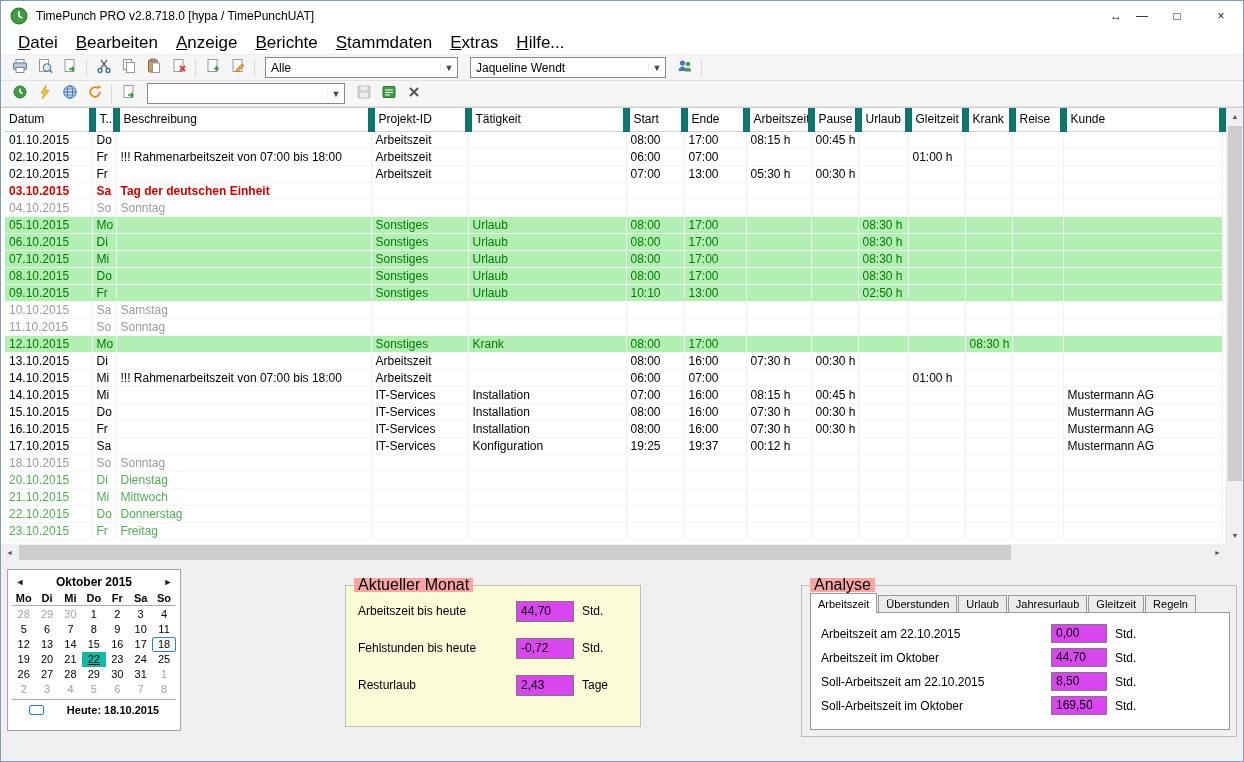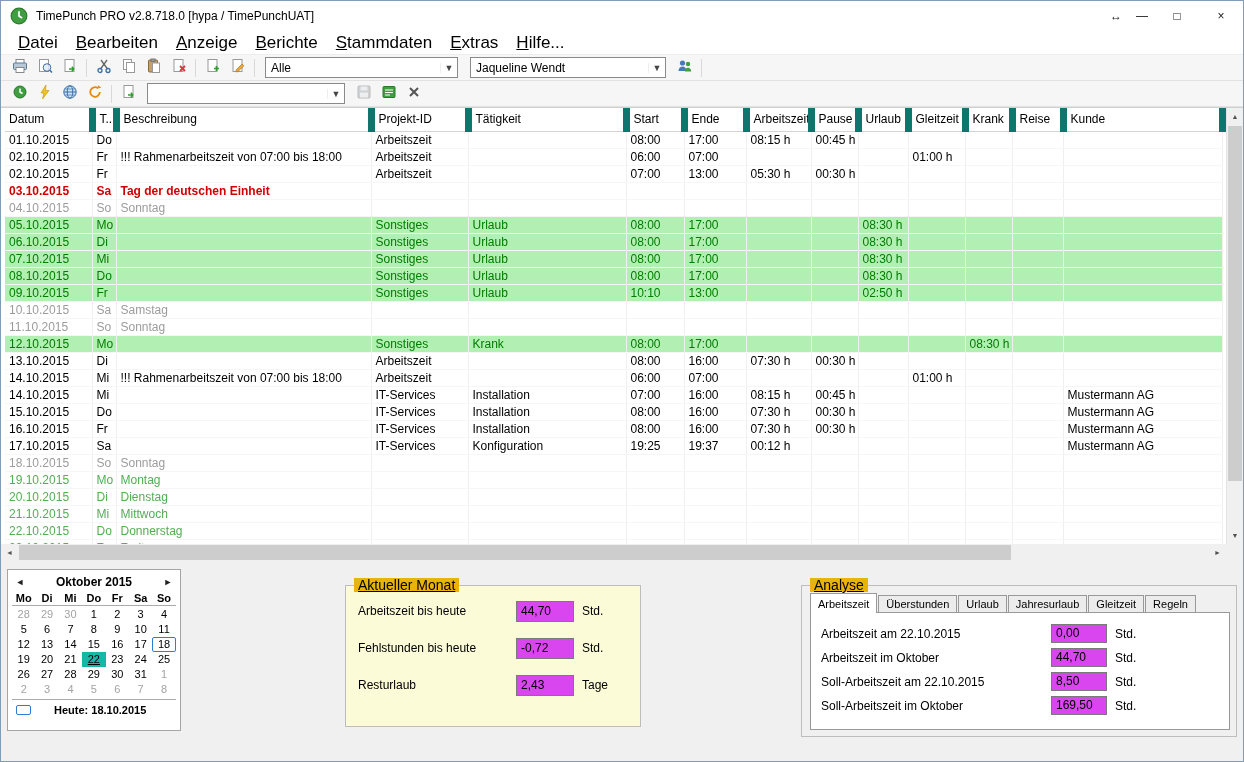--- a/index.html
+++ b/index.html
@@ -55,26 +55,26 @@
   .cal-nav{width:14px;font-size:9px;color:#222;text-align:center;}
   .cal-title{flex:1;text-align:center;font-weight:700;font-size:12px;}
   .cal-days{display:flex;margin:2px 4px 0;border-bottom:1px solid #ababab;padding-bottom:1px;font-weight:700;}
   .cal-days span{width:23.4px;text-align:center;}
   .cal-grid{padding:1px 4px 0;}
   .cal-week{display:flex;height:15px;}
   .cal-cell{width:23.4px;text-align:center;line-height:15px;}
   .cal-cell.muted{color:#a3a3a3;}
   .cal-cell.selected{background:#14b8a6;text-decoration:underline;}
   .cal-cell.today{outline:1px solid var(--accent-blue);outline-offset:-1px;border-radius:2px;}
-  .cal-foot{display:flex;align-items:center;gap:23px;margin:2px 4px 0;border-top:1px solid #ababab;padding:4px 4px 0;}
+  .cal-foot{display:flex;align-items:center;gap:23px;margin:2px 4px 0;border-top:1px solid #ababab;padding:4px 4px 0;justify-content:center;}
   .cal-today-box{width:15px;height:10px;border:1px solid var(--accent-blue);border-radius:2px;background:#fff;flex:0 0 auto;}
   .cal-today-label{font-weight:700;}
   
   .groupbox{position:absolute;border:1px solid #bdbdbd;}
-  .gb-label{position:absolute;top:-8px;left:8px;background:#eab308;padding:0 4px;font-size:14px;line-height:14px;text-decoration:underline;}
+  .gb-label{position:absolute;top:-8px;left:8px;background:#fca5a5;padding:0 4px;font-size:16px;line-height:14px;}
   .gb-month{left:344px;top:24px;width:296px;height:142px;background:var(--month-panel-bg);}
   .gb-body{position:relative;width:100%;height:100%;padding-left:10px;}
   .stat-row{position:absolute;display:flex;align-items:center;height:22px;}
   .gb-month .stat-row{left:12px;right:28px;}
   .stat-label{flex:0 0 auto;font-size:12px;}
   .stat-input{margin-left:auto;background:#d946ef;border:1px solid #7a7a7a;text-align:left;padding:0 4px;font-size:12px;}
   .gb-month .stat-input{width:58px;height:21px;line-height:19px;}
   .stat-unit{width:38px;padding-left:8px;font-size:12px;flex:0 0 auto;}
   
   .gb-analysis{left:800px;top:24px;width:436px;height:152px;background:#f0f0f0;}
@@ -610,36 +610,20 @@
             <td></td>
             <td></td>
             <td></td>
             <td></td>
             <td>Mustermann AG</td>
           </tr>
           <tr class="r-weekend">
             <td>18.10.2015</td>
             <td>So</td>
             <td>Sonntag</td>
-            <td></td>
-            <td></td>
-            <td></td>
-            <td></td>
-            <td></td>
-            <td></td>
-            <td></td>
-            <td></td>
-            <td></td>
-            <td></td>
-            <td></td>
-          </tr>
-          <tr class="r-future">
-            <td>19.10.2015</td>
-            <td>Mo</td>
-            <td>Montag</td>
             <td></td>
             <td></td>
             <td></td>
             <td></td>
             <td></td>
             <td></td>
             <td></td>
             <td></td>
             <td></td>
             <td></td>

